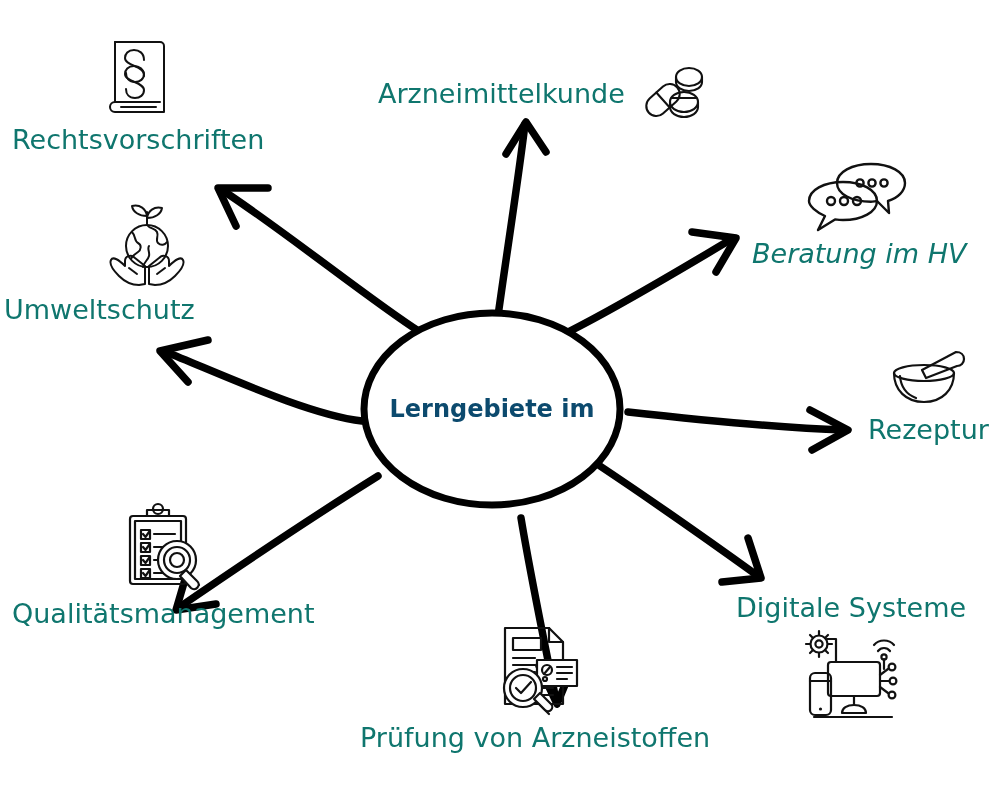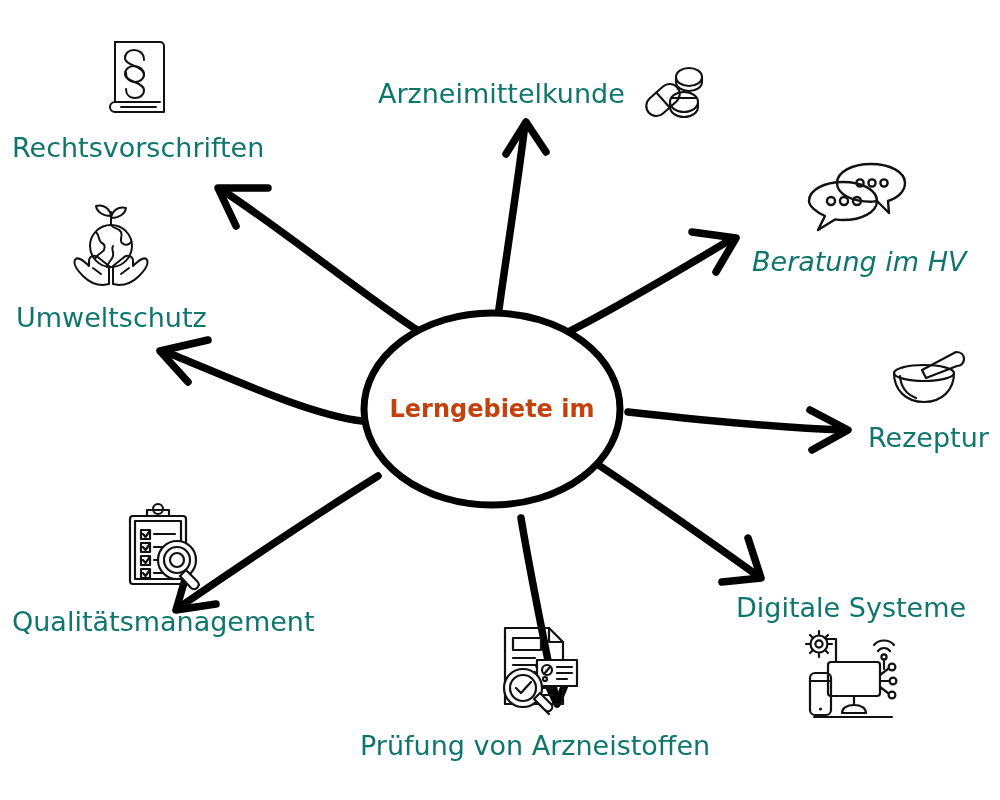--- a/index.html
+++ b/index.html
@@ -37,36 +37,36 @@
   }
   .icon-box {
     display: block;
   }
   .center-label {
     position: absolute;
     text-align: center;
     font-family: "DejaVu Sans", sans-serif;
     font-weight: bold;
     font-size: 24px;
-    color: #c2410c;
+    color: #0c4a6e;
     line-height: 1.42;
     white-space: nowrap;
   }
 
   
   #node-arzneimittelkunde { left: 378px; top: 62px; display: flex; align-items: center; gap: 16px; }
   #node-rechtsvorschriften { left: 12px; top: 34px; }
-  #node-umweltschutz { left: 16px; top: 200px; }
+  #node-umweltschutz { left: 4px; top: 200px; align-items: flex-end; }
   #node-beratung { left: 752px; top: 158px; font-style: italic; }
   #node-rezeptur { left: 852px; top: 348px; margin-left: 16px; }
   #node-digitale { left: 736px; top: 592px; }
   #node-pruefung { left: 360px; top: 622px; align-items: center; }
   #node-qualitaet { left: 12px; top: 502px; justify-content: space-between; }
 
-  .stack { display: flex; flex-direction: column; align-items: center; gap: 8px; }
+  .stack { display: flex; flex-direction: column; align-items: center; }
   .stack-rev { display: flex; flex-direction: column; align-items: center; }
 </style>
 </head>
 <body>
 
 <div id="canvas">
 
   <svg id="arrow-layer" viewBox="0 0 1000 800">
 
     <g>

